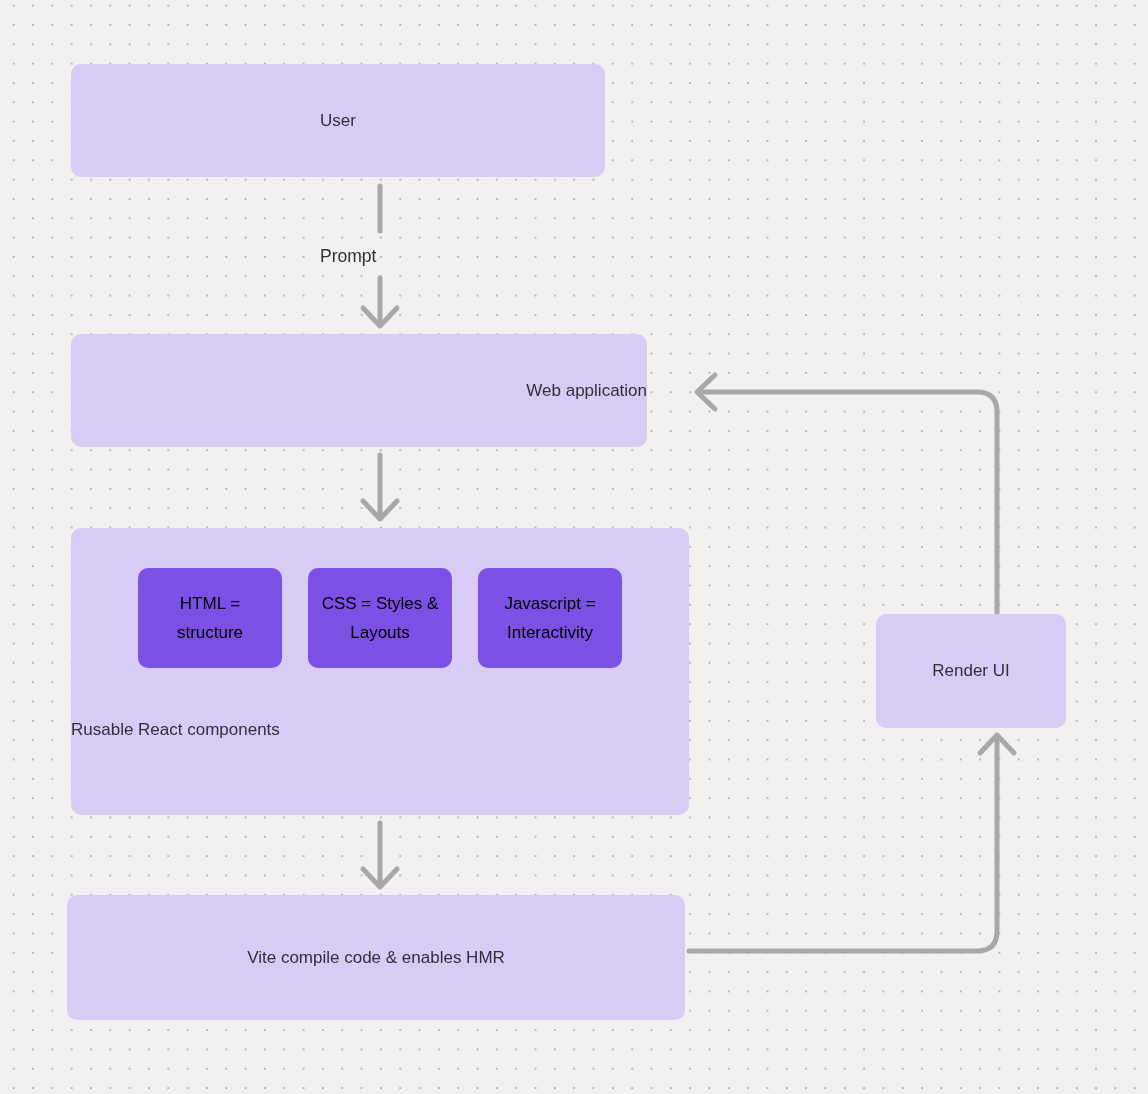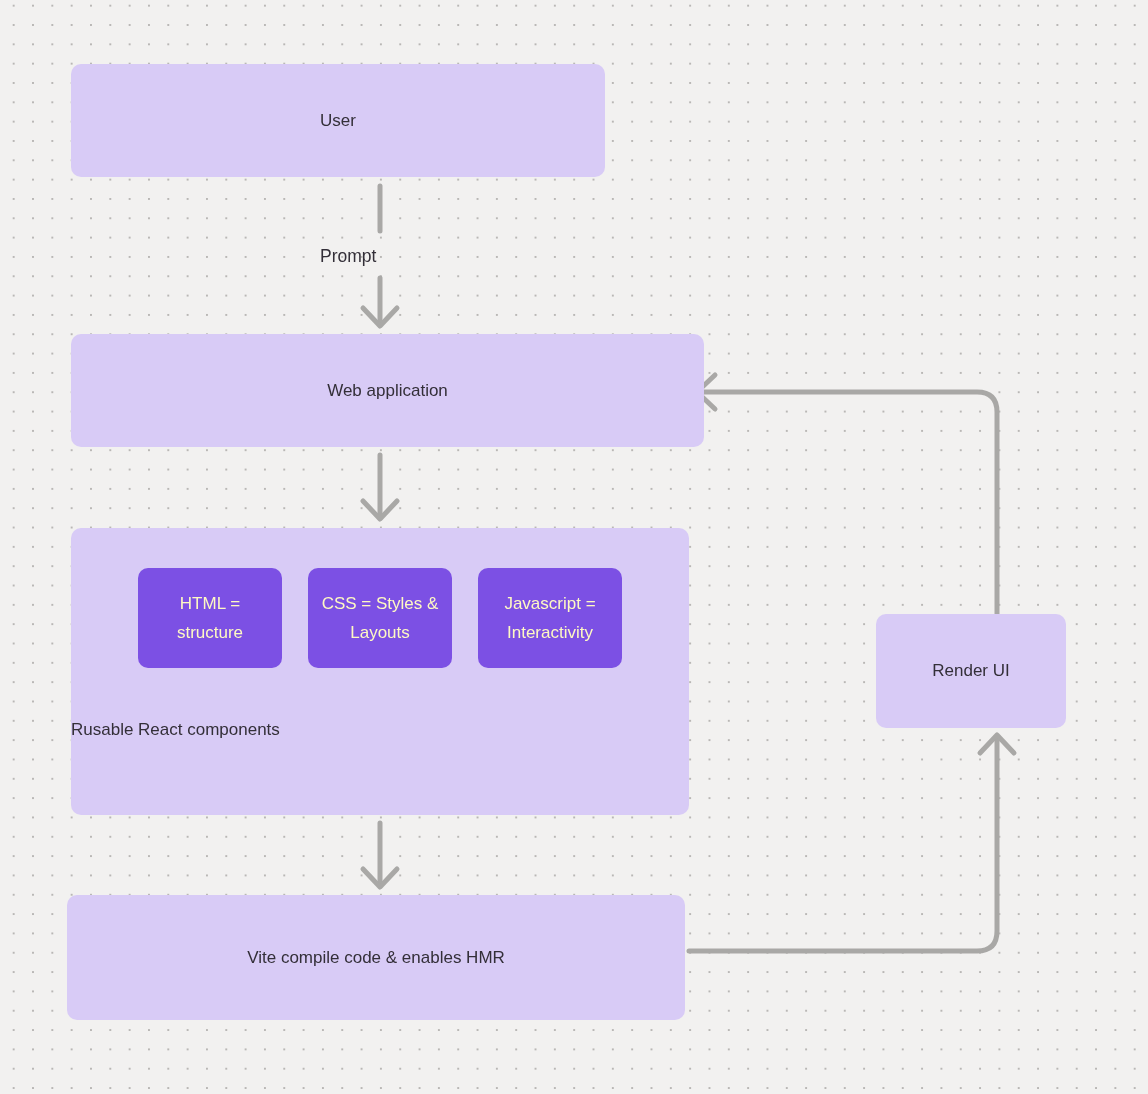--- a/index.html
+++ b/index.html
@@ -39,28 +39,28 @@
     text-align: center;
     border-radius: 10px;
   }
   .node-light {
     background: #d8cbf6;
     color: #332f38;
     font-size: 17px;
   }
   .node-dark {
     background: #7c50e4;
-    color: #fef9c3;
+    color: #000000;
     font-size: 17px;
     font-weight: 500;
     line-height: 29px;
     padding: 0 12px;
   }
   .box-user   { left: 71px;  top: 64px;  width: 534px; height: 113px; justify-content: center; }
-  .box-webapp { left: 71px;  top: 334px; width: 633px; height: 113px; }
+  .box-webapp { left: 71px;  top: 334px; width: 576px; height: 113px; justify-content: flex-end; }
   .box-group  { left: 71px;  top: 528px; width: 618px; height: 287px; display: block; }
   .box-vite   { left: 67px;  top: 895px; width: 618px; height: 125px; }
   .box-render { left: 876px; top: 614px; width: 190px; height: 114px; }
   .child-box  { position: absolute; top: 40px; width: 144px; height: 100px; }
   .child-html { left: 67px; }
   .child-css  { left: 237px; justify-content: center; }
   .child-js   { left: 407px; }
   .group-label {
     position: absolute;
     left: 0; top: 188px;

